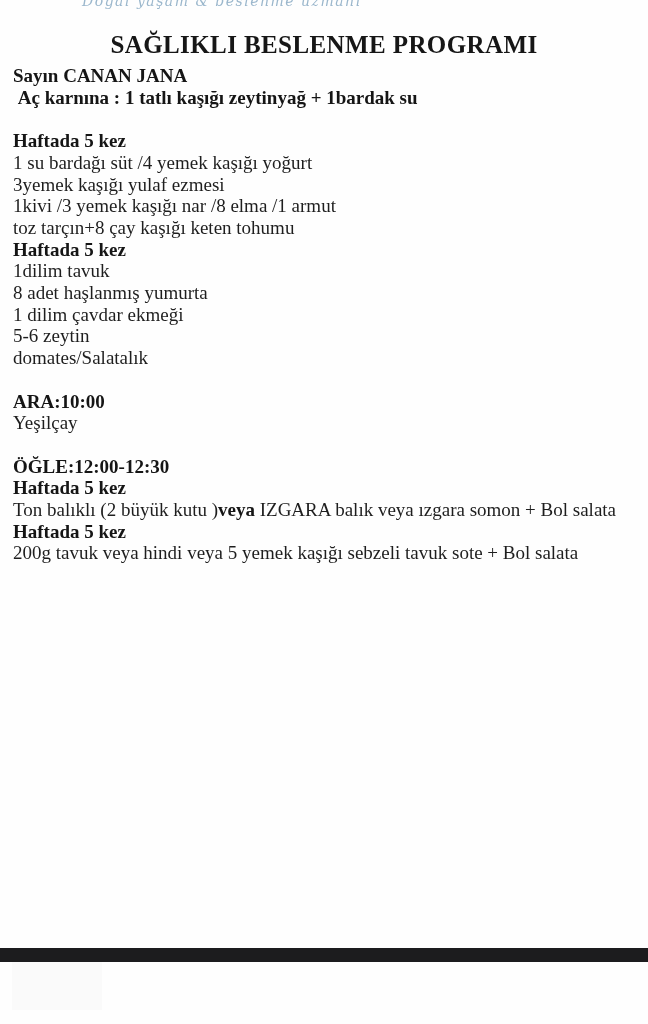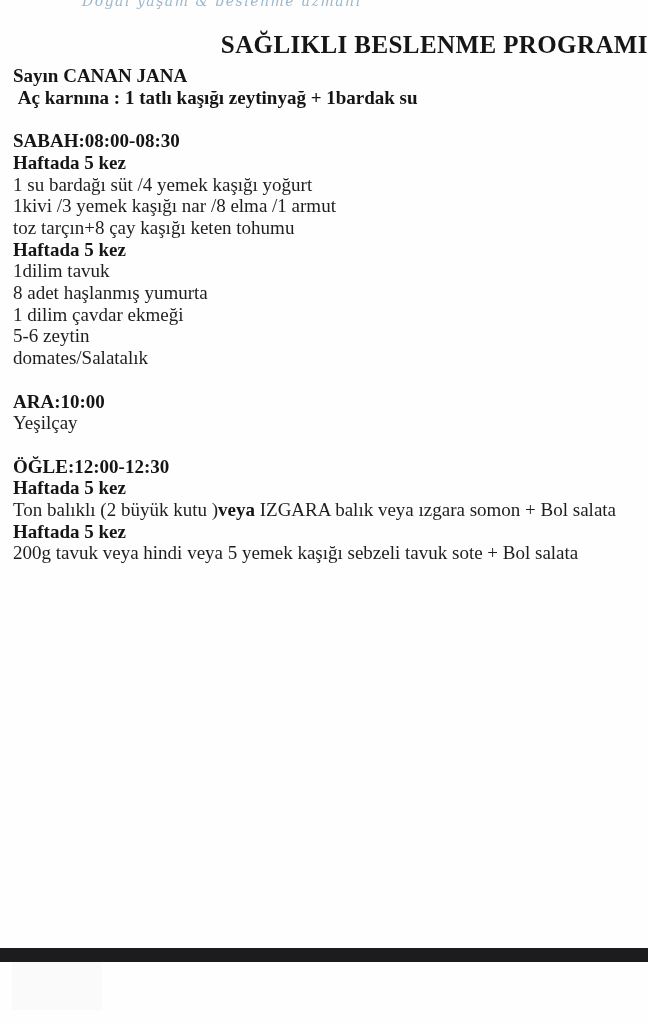--- a/index.html
+++ b/index.html
@@ -26,21 +26,21 @@
     color: #8aabc4;
     filter: blur(0.7px);
     opacity: 0.85;
     white-space: nowrap;
   }
   .title {
     position: absolute;
     top: 31px; left: 0;
     width: 100%;
     margin: 0;
-    text-align: right;
+    text-align: center;
     font-size: 25px;
     font-weight: bold;
     letter-spacing: 0.4px;
     color: #161616;
   }
   .doc-body {
     position: absolute;
     top: 65px; left: 13px;
     width: 628px;
     font-size: 19px;
@@ -73,23 +73,23 @@
 <div class="page">
 
   <div class="letterhead">Doğal yaşam &amp; beslenme uzmanı</div>
 
   <h1 class="title">SAĞLIKLI BESLENME PROGRAMI</h1>
 
   <div class="doc-body" id="doc-body">
       <div class="line"><span class="b">Sayın CANAN JANA</span></div>
       <div class="line"><span class="b"> Aç karnına : 1 tatlı kaşığı zeytinyağ + 1bardak su</span></div>
       <div class="line">&nbsp;</div>
-      <div class="line"><span class="b">SABAH:08:00-08:30</span></div>
       <div class="line"><span class="b">Haftada 5 kez</span></div>
       <div class="line"><span class="">1 su bardağı süt /4 yemek kaşığı yoğurt</span></div>
+      <div class="line"><span class="">3yemek kaşığı yulaf ezmesi</span></div>
       <div class="line"><span class="">1kivi /3 yemek kaşığı nar /8 elma /1 armut</span></div>
       <div class="line"><span class="">toz tarçın+8 çay kaşığı keten tohumu</span></div>
       <div class="line"><span class="b">Haftada 5 kez</span></div>
       <div class="line"><span class="">1dilim tavuk</span></div>
       <div class="line"><span class="">8 adet haşlanmış yumurta</span></div>
       <div class="line"><span class="">1 dilim çavdar ekmeği</span></div>
       <div class="line"><span class="">5-6 zeytin</span></div>
       <div class="line"><span class="">domates/Salatalık</span></div>
       <div class="line">&nbsp;</div>
       <div class="line"><span class="b">ARA:10:00</span></div>

